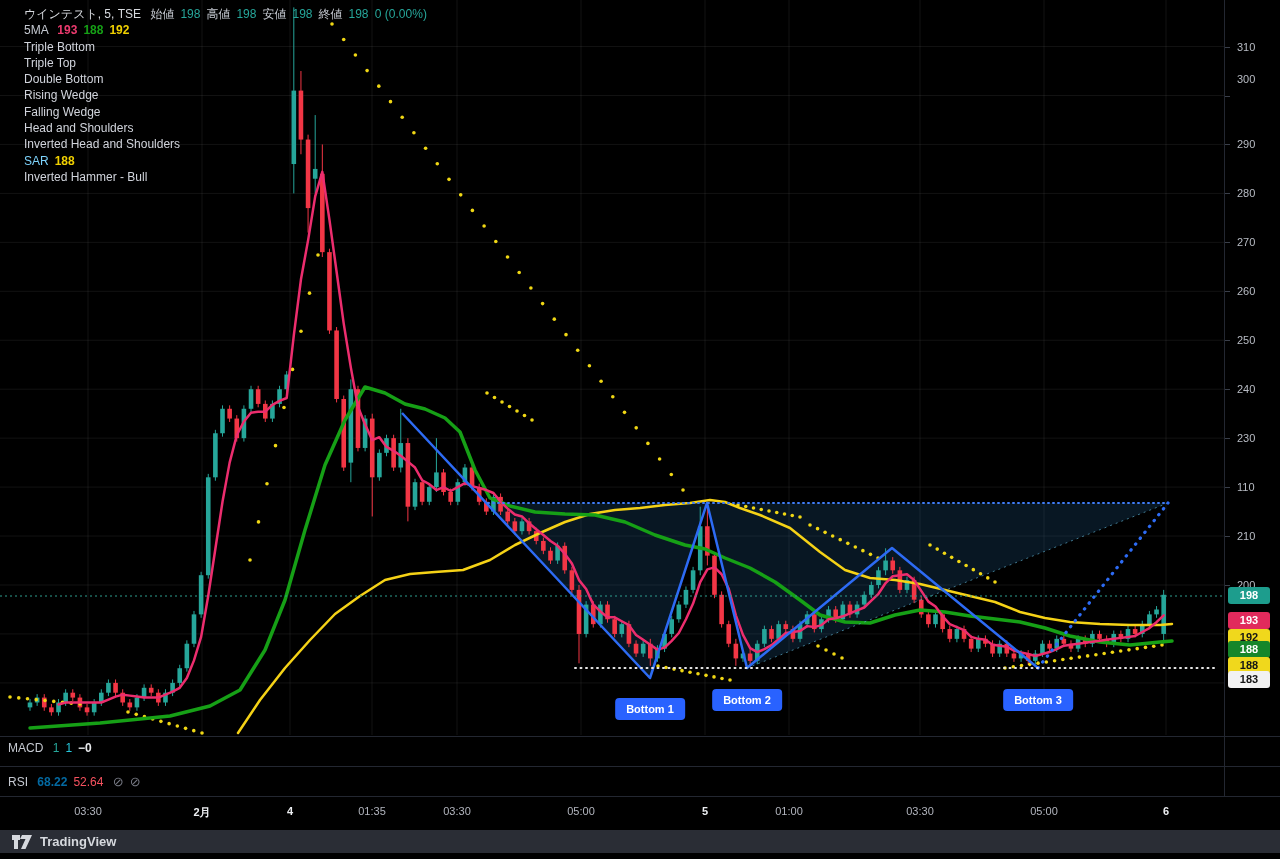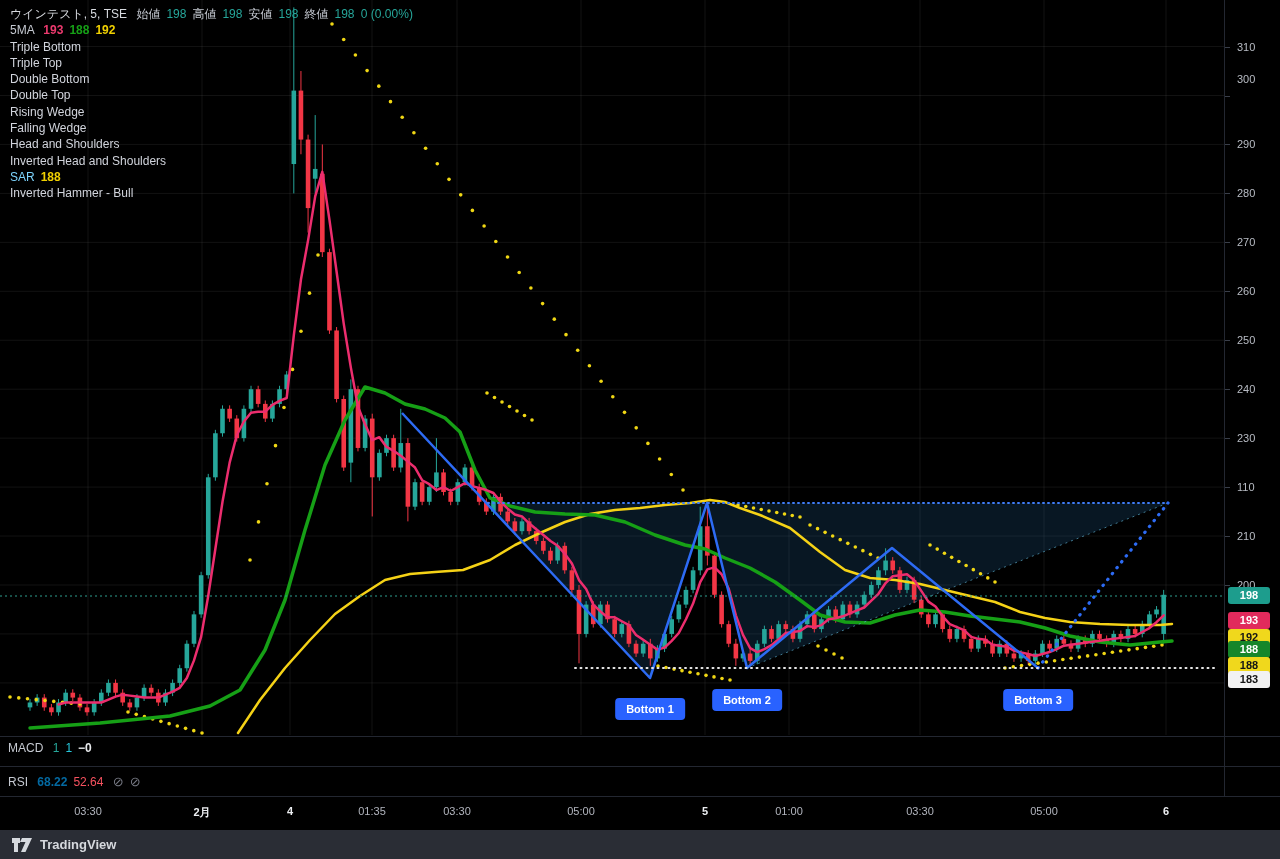--- a/index.html
+++ b/index.html
@@ -1,20 +1,20 @@
 <!DOCTYPE html>
 <html><head>
 <meta charset="utf-8">
 <style>
   html,body{margin:0;padding:0;background:#000;}
   #app{position:relative;width:1280px;height:859px;background:#000;
        font-family:"Liberation Sans",sans-serif;overflow:hidden;}
   #chart-svg{position:absolute;left:0;top:0;}
   
-  #legend{position:absolute;left:10px;top:6px;z-index:30;pointer-events:none;}
+  #legend{position:absolute;left:24px;top:6px;z-index:30;pointer-events:none;}
   .lg-row{font-size:12px;line-height:16.3px;color:#d1d4dc;white-space:nowrap;pointer-events:auto;}
   .lg-title{color:#d8dbe0;}
   .lg-dim{color:#c5c9d1;}
   .lg-val{margin-left:3px;}
   .lg-field{margin-left:9px;}
   
   .sep{position:absolute;left:0;width:1280px;height:1px;background:#232731;z-index:20;}
   .pane-row{position:absolute;left:8px;z-index:25;font-size:12px;color:#b2b5be;white-space:nowrap;}
   .slash-icon{color:#787b86;font-size:13px;margin-left:6px;cursor:pointer;}
   
@@ -26,21 +26,21 @@
          font-size:11px;font-weight:bold;display:flex;align-items:center;justify-content:center;z-index:5;}
   #time-axis{position:absolute;left:0;top:796px;width:1280px;height:33px;
              border-top:1px solid #232731;background:#000;z-index:15;}
   .t-tick{position:absolute;top:8px;transform:translateX(-50%);font-size:11px;color:#b2b5be;}
   .t-tick.bold{color:#eceef1;font-weight:bold;}
   
   .pat-btn{position:absolute;transform:translate(-50%,-50%);background:#2962ff;color:#fff;
            font-size:11px;font-weight:bold;padding:5px 11px;border-radius:4px;z-index:28;
            white-space:nowrap;cursor:pointer;}
   
-  #footer{position:absolute;left:0;top:830px;width:1280px;height:29px;background:#2a2d35;
+  #footer{position:absolute;left:0;top:830px;width:1280px;height:23px;background:#2a2d35;
           display:flex;align-items:center;z-index:40;}
   #tv-logo{margin-left:12px;display:flex;align-items:center;cursor:pointer;}
   #tv-brand{margin-left:7px;color:#d6d9de;font-size:13px;font-weight:bold;cursor:pointer;}
 </style>
 </head>
 <body>
 
 <div id="app">
 
   <svg id="chart-svg" width="1224" height="735">
@@ -537,21 +537,20 @@
       <span class="lg-val" id="chg" style="color: rgb(38, 166, 154);"> 0 (0.00%)</span>
     </div>
     <div class="lg-row">
       <span class="lg-dim">5MA</span>
       <span id="ma-vals"><span style="color: rgb(236, 58, 110); font-weight: bold; margin-left: 6px;">193</span><span style="color: rgb(22, 160, 22); font-weight: bold; margin-left: 6px;">188</span><span style="color: rgb(240, 208, 0); font-weight: bold; margin-left: 6px;">192</span></span>
     </div>
     <div id="ind-list">
         <div class="lg-row"><span style="color: rgb(209, 212, 220); margin-left: 0px;">Triple Bottom</span></div>
         <div class="lg-row"><span style="color: rgb(209, 212, 220); margin-left: 0px;">Triple Top</span></div>
         <div class="lg-row"><span style="color: rgb(209, 212, 220); margin-left: 0px;">Double Bottom</span></div>
-        <div class="lg-row"><span style="color: rgb(209, 212, 220); margin-left: 0px;">Double Top</span></div>
         <div class="lg-row"><span style="color: rgb(209, 212, 220); margin-left: 0px;">Rising Wedge</span></div>
         <div class="lg-row"><span style="color: rgb(209, 212, 220); margin-left: 0px;">Falling Wedge</span></div>
         <div class="lg-row"><span style="color: rgb(209, 212, 220); margin-left: 0px;">Head and Shoulders</span></div>
         <div class="lg-row"><span style="color: rgb(209, 212, 220); margin-left: 0px;">Inverted Head and Shoulders</span></div>
         <div class="lg-row"><span style="color: #7dd3fc; margin-left: 0px;">SAR</span><span style="color: rgb(240, 208, 0); font-weight: bold; margin-left: 6px;">188</span></div>
         <div class="lg-row"><span style="color: rgb(209, 212, 220); margin-left: 0px;">Inverted Hammer - Bull</span></div>
       </div>
   </div>
 
   <div class="sep" style="top:736px"></div>

